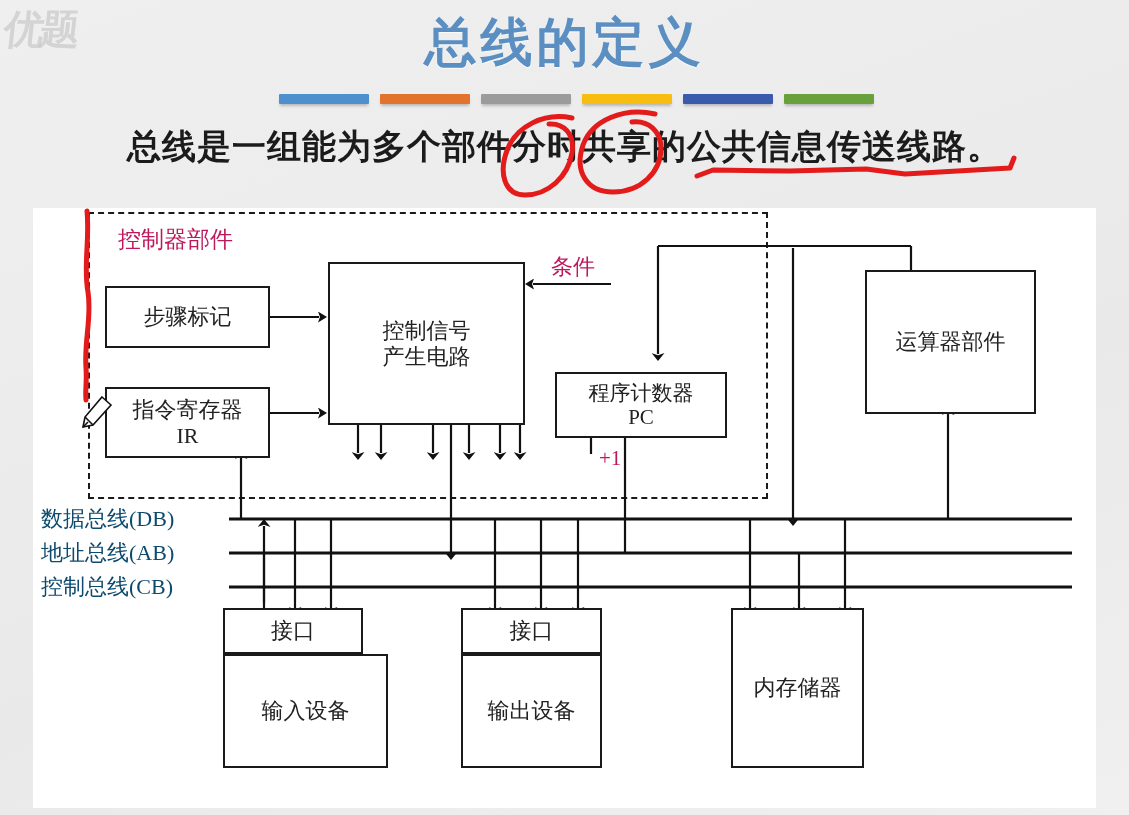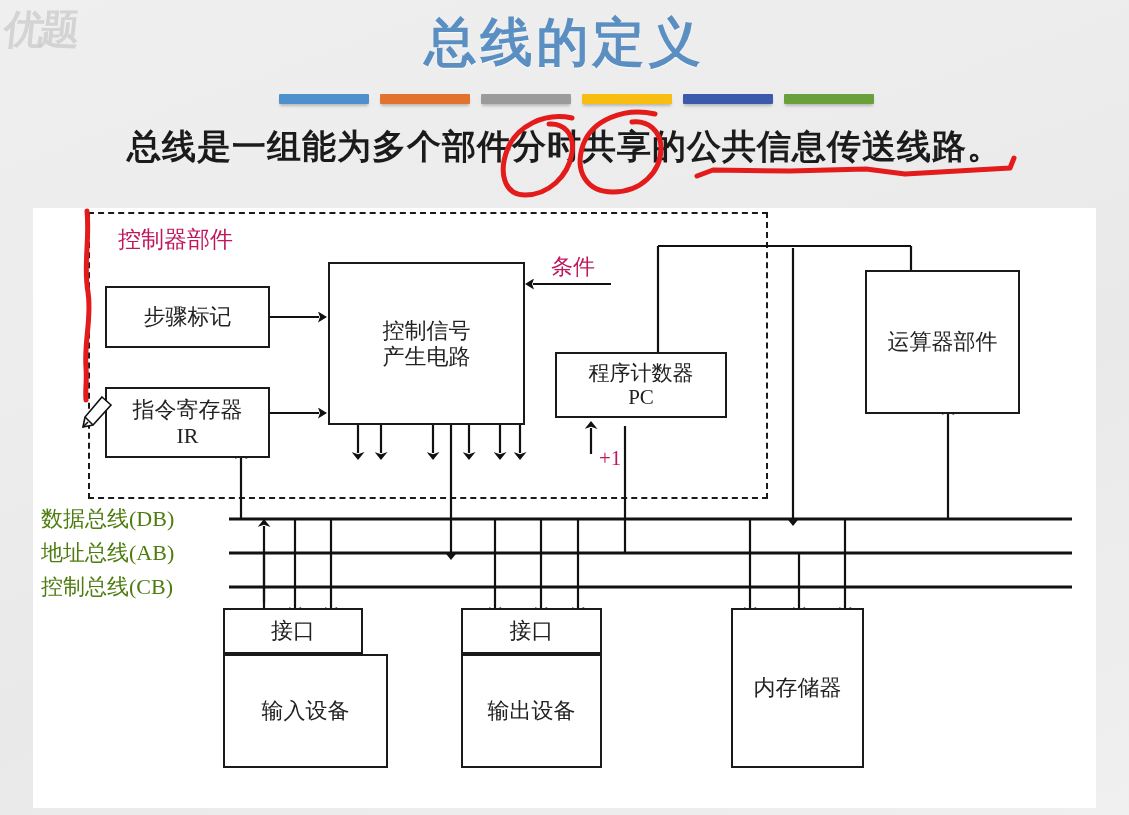--- a/index.html
+++ b/index.html
@@ -59,21 +59,21 @@
     font-family:"Liberation Serif","DejaVu Serif",serif;
   }
   .dashbox {
     position:absolute; border: 2px dashed #1a1a1a; background:transparent;
   }
   .lbl {
     position:absolute; font-size:22px; color:#be185d; white-space:nowrap;
     font-family:"Liberation Serif","DejaVu Serif",serif;
   }
   .buslabel {
-    position:absolute; font-size:22px; color:#4d7c0f; white-space:nowrap;
+    position:absolute; font-size:22px; color:#0c4a6e; white-space:nowrap;
     font-family:"Liberation Serif","DejaVu Serif",serif;
   }
   svg.wires { position:absolute; left:0; top:0; width:1063px; height:600px; overflow:visible; }
   .pencil { position:absolute; z-index:45; }
 </style>
 </head>
 <body>
 
 <div id="slide">
 
@@ -188,26 +188,26 @@
 
     <div class="bx" style="left:72px; top:78px; width:165px; height:62px;">
       <span>步骤标记</span>
     </div>
 
     <div class="bx" style="left:295px; top:54px; width:197px; height:163px; white-space:pre-line;">
       <span>控制信号
 产生电路</span>
     </div>
 
-    <div class="bx" style="left:522px; top:144px; width:172px; height:66px; white-space:pre-line; font-size:21px;">
+    <div class="bx" style="left:522px; top:164px; width:172px; height:66px; white-space:pre-line; font-size:21px;">
       <span>程序计数器
 PC</span>
     </div>
 
-    <div class="bx" style="left:832px; top:62px; width:155px; height:144px;">
+    <div class="bx" style="left:832px; top:62px; width:171px; height:144px;">
       <span>运算器部件</span>
     </div>
 
     <div class="bx" style="left:190px; top:400px; width:140px; height:46px;">
       <span>接口</span>
     </div>
     <div class="bx" style="left:190px; top:446px; width:165px; height:114px;">
       <span>输入设备</span>
     </div>
 

